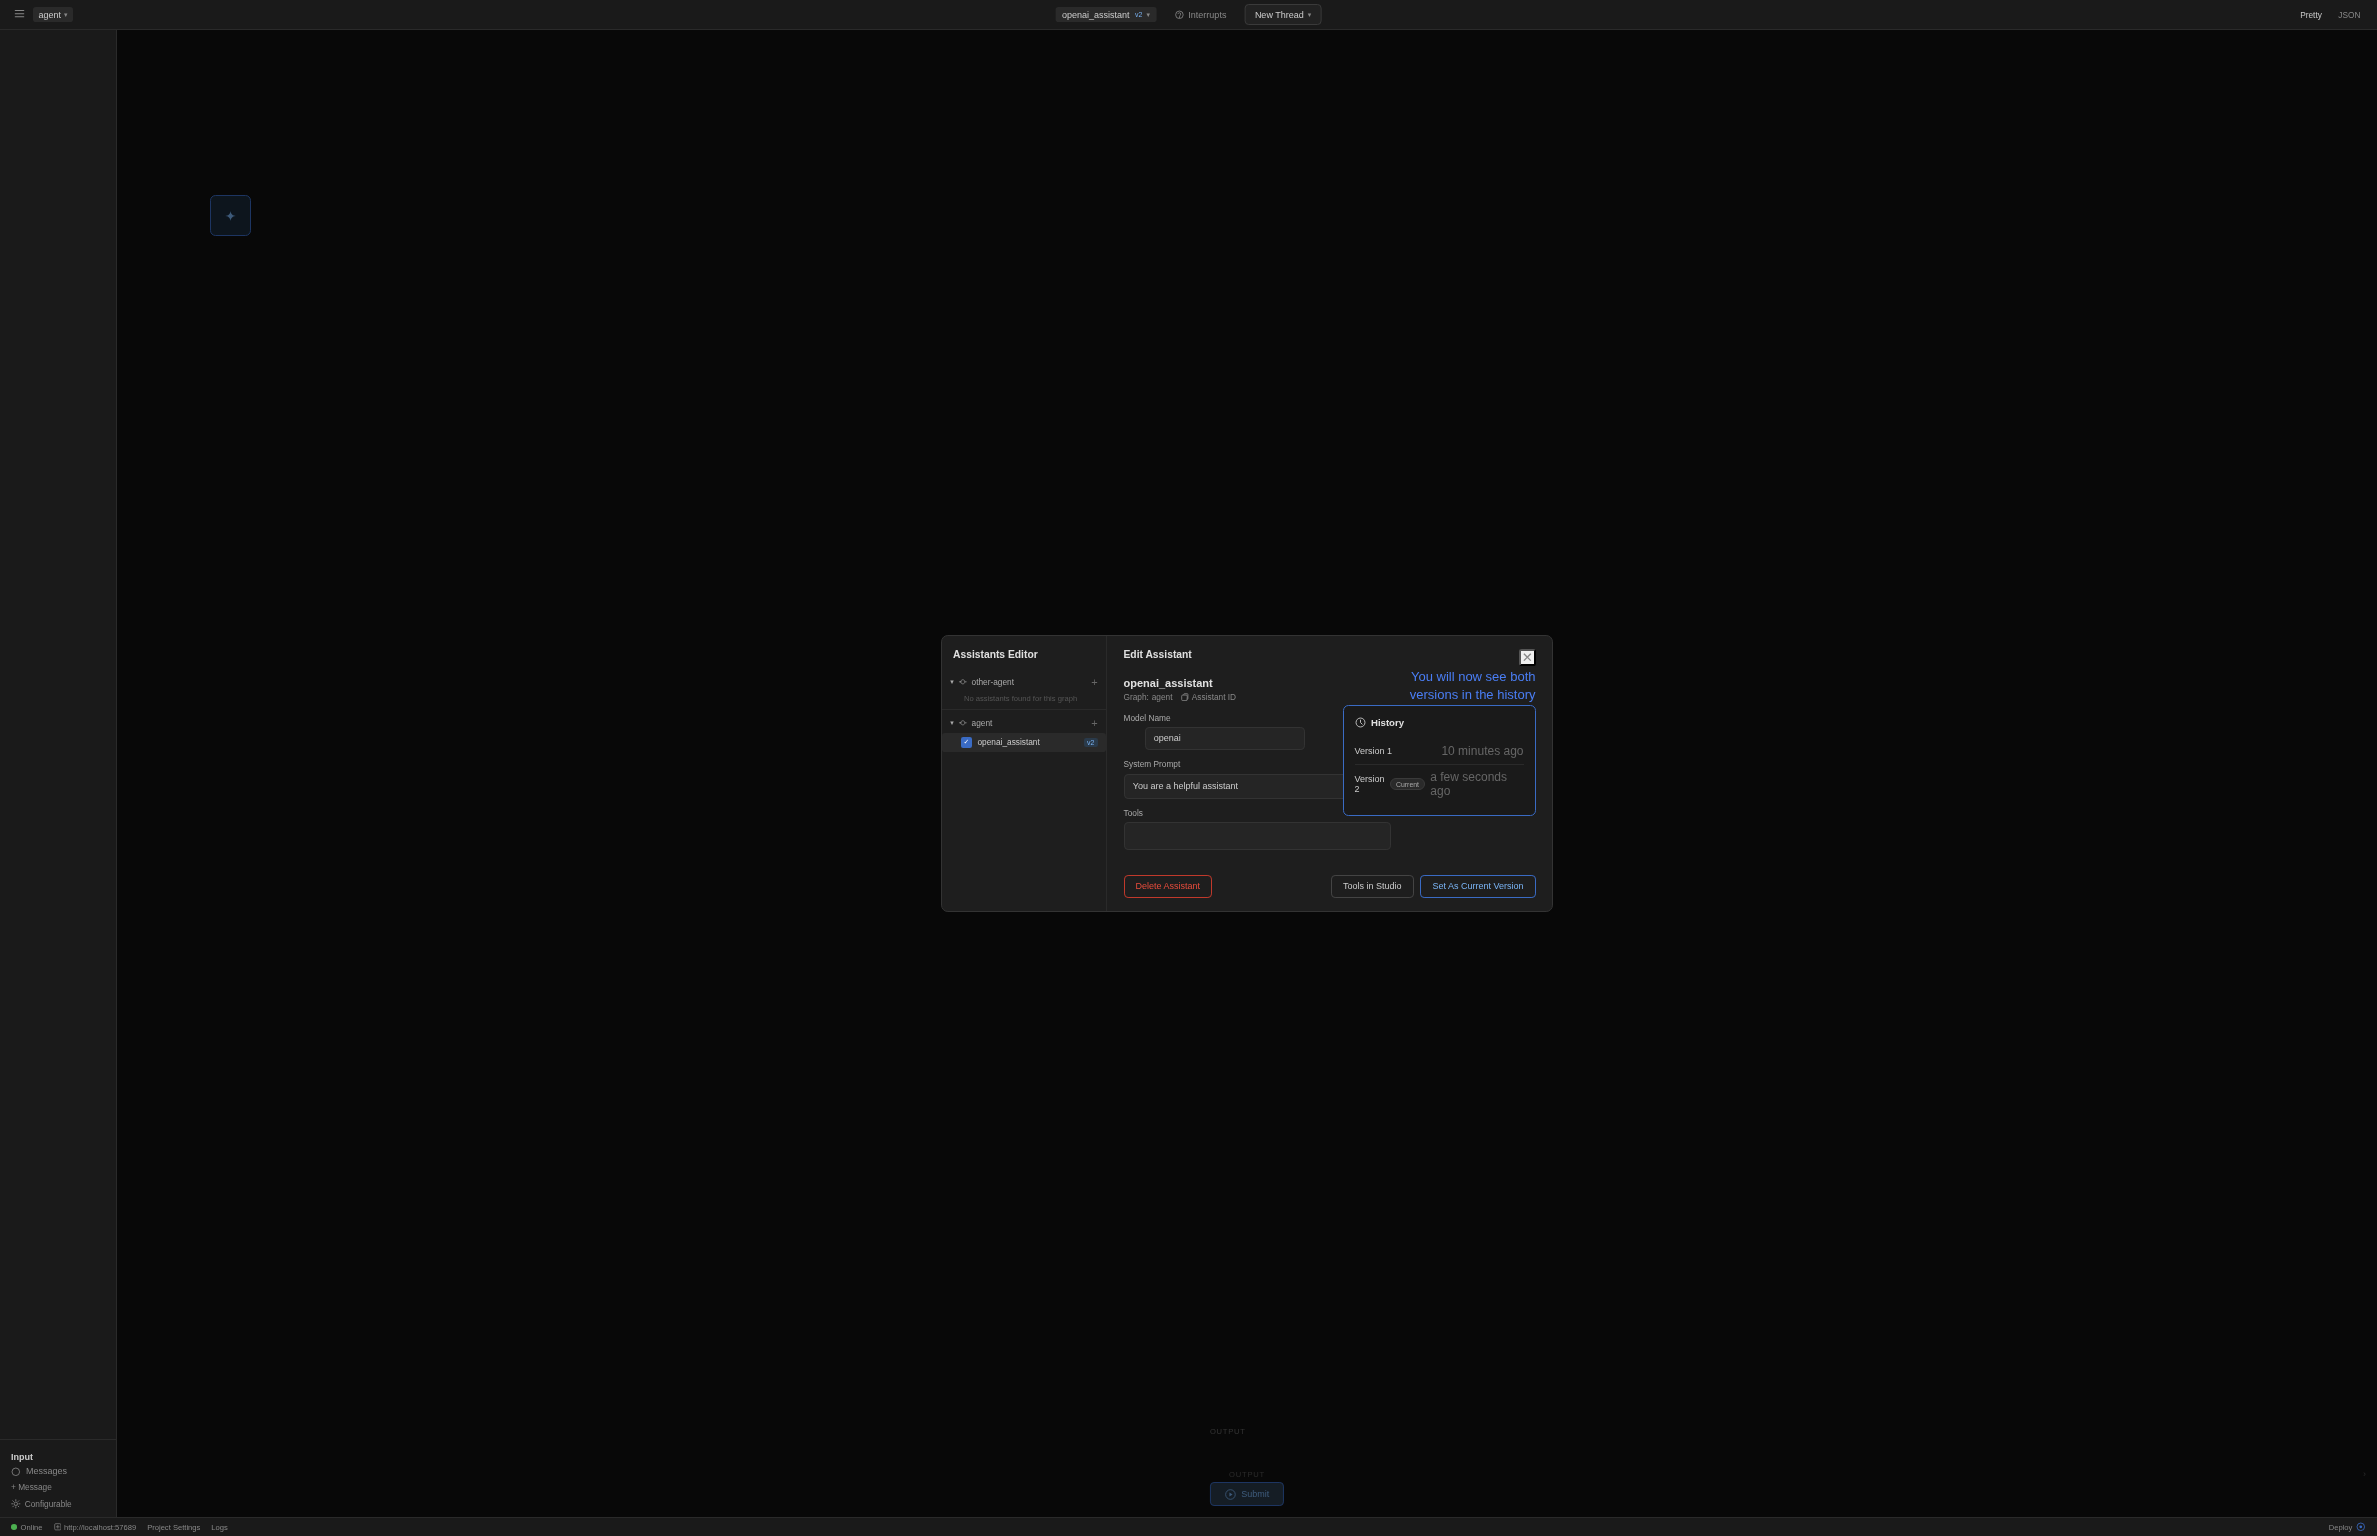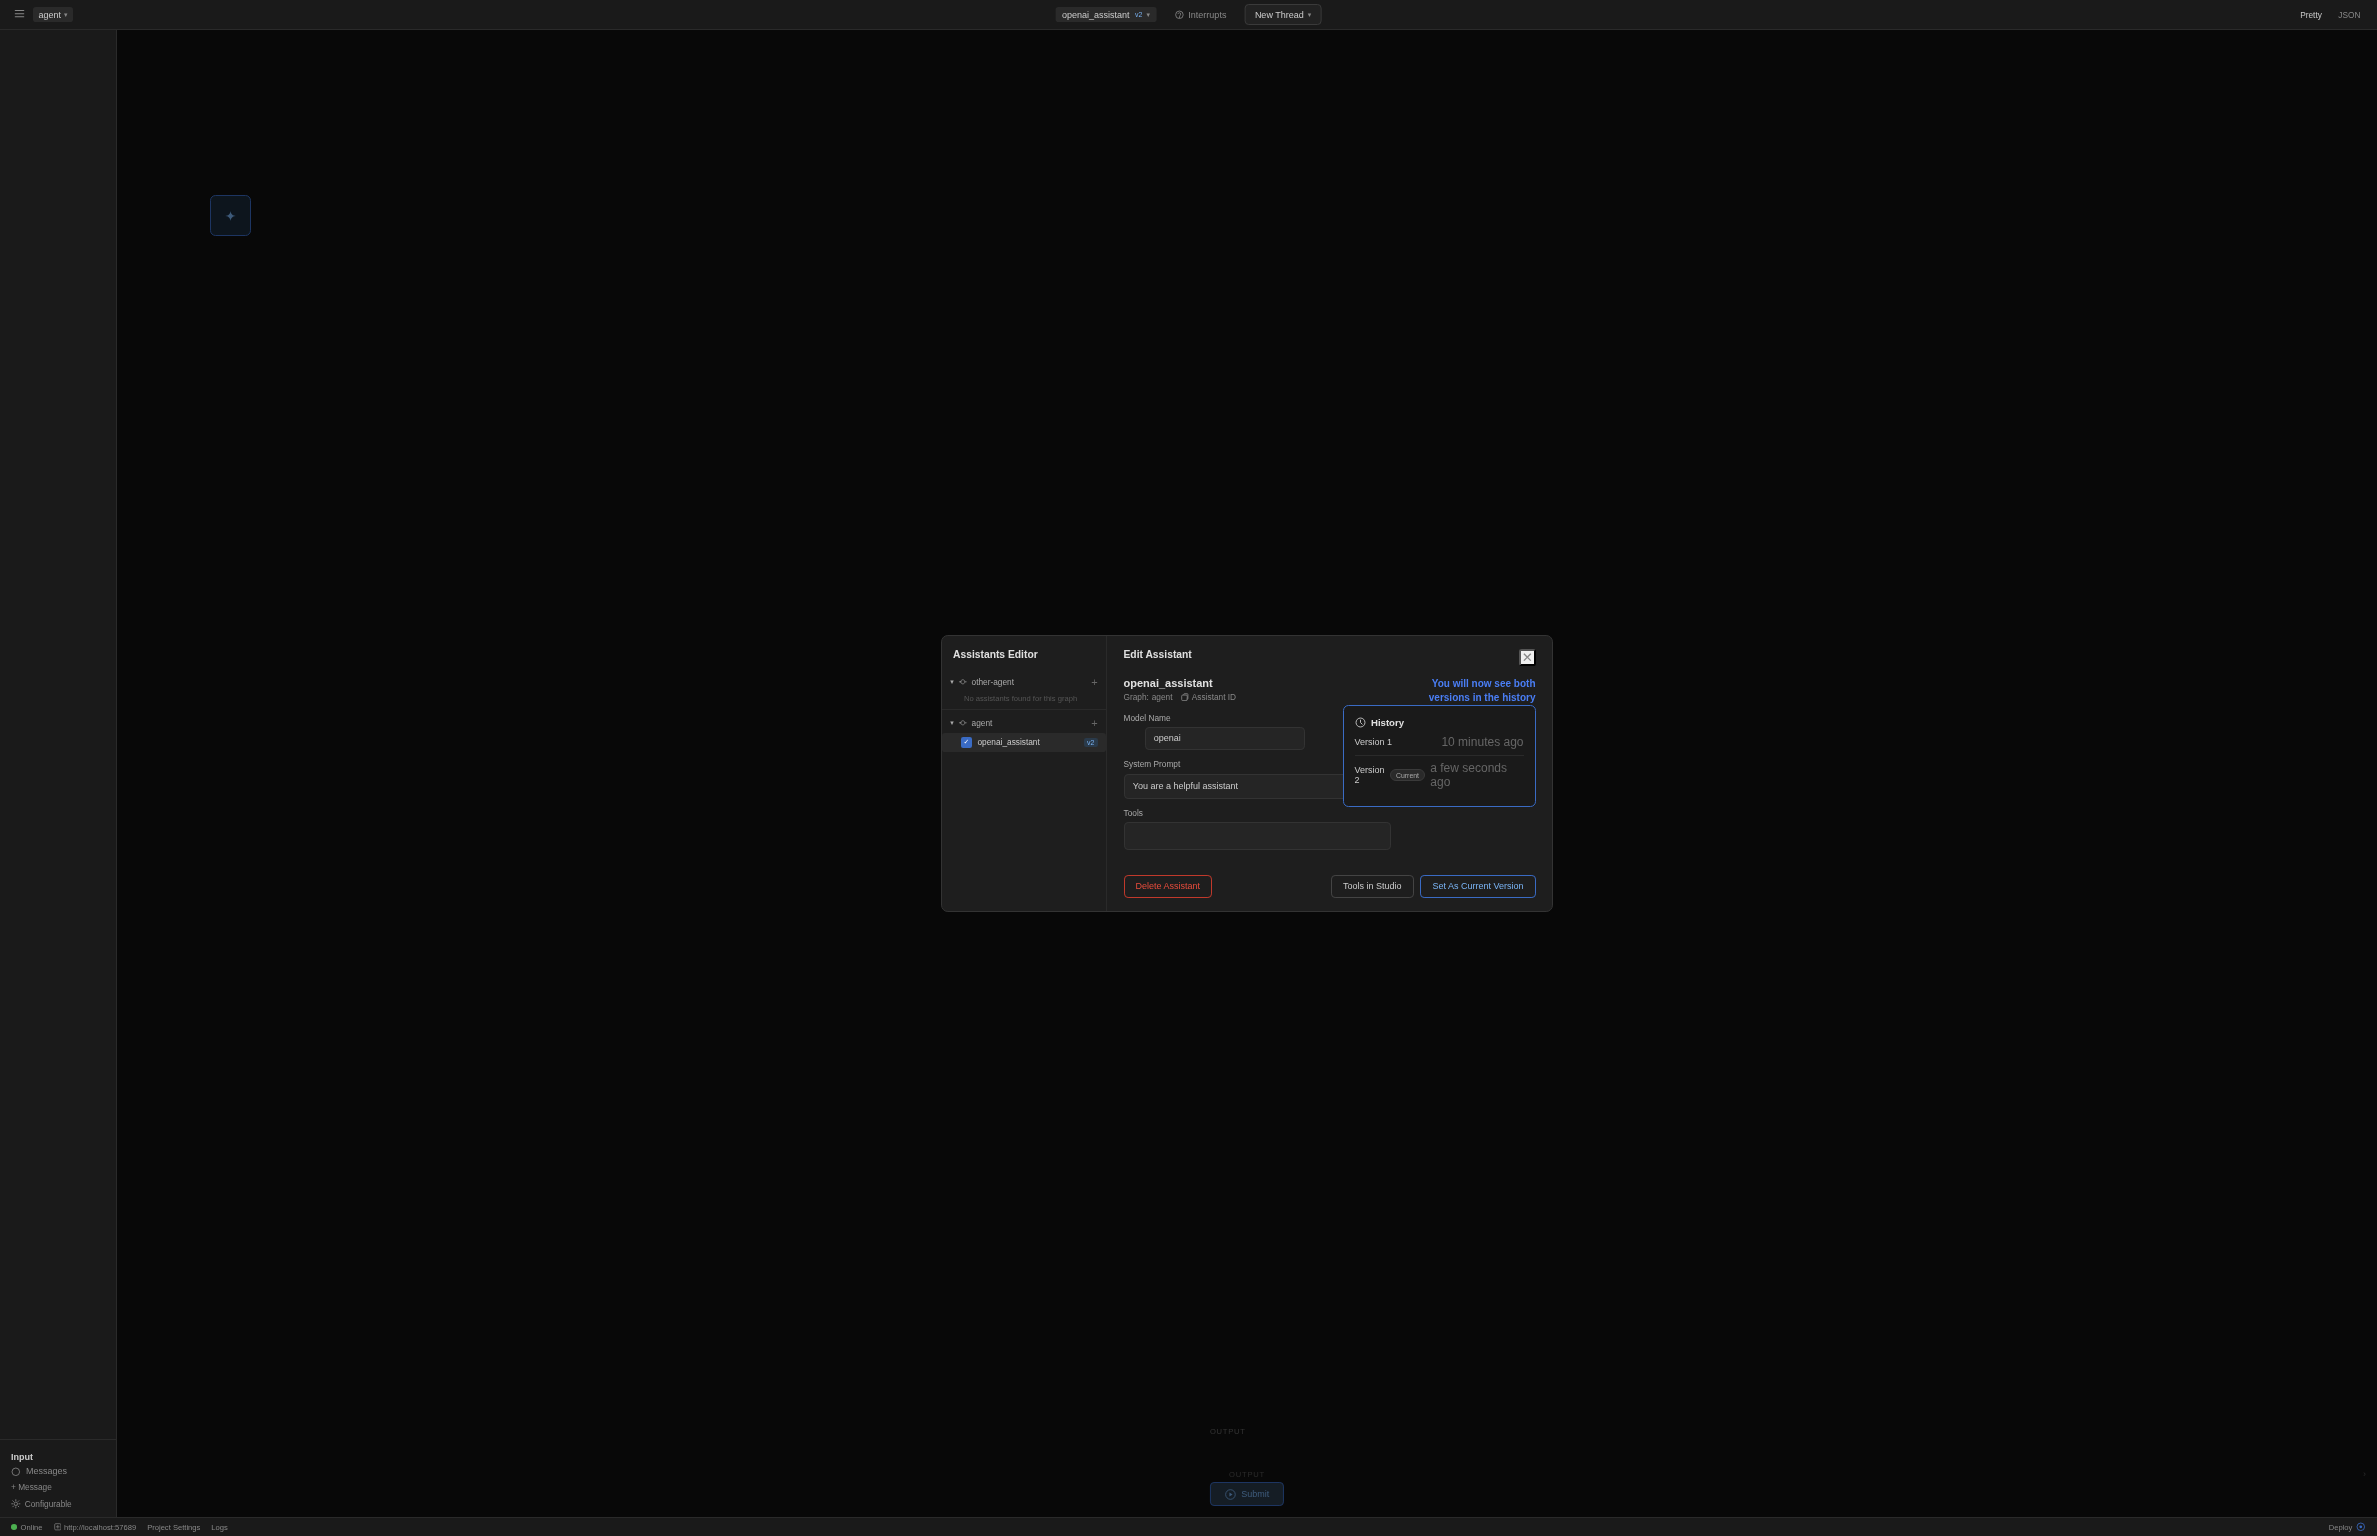--- a/index.html
+++ b/index.html
@@ -401,25 +401,25 @@
     }
     .assistant-meta-item {
       display: flex;
       align-items: center;
       gap: 2.8px;
     }
 
     
     .history-tooltip {
       position: absolute;
-      top: 41px;
+      top: 32px;
       right: 16.5px;
       color: #4a7ef5;
-      font-size: 10px;
-      font-weight: 700;
+      font-size: 13px;
+      font-weight: 400;
       text-align: right;
       line-height: 1.4;
     }
 
     
     .history-panel {
       position: absolute;
       top: 69px;
       right: 16.5px;
       width: 193px;
@@ -428,21 +428,21 @@
       border-radius: 5.5px;
       padding: 11px;
     }
     .history-title {
       display: flex;
       align-items: center;
       gap: 5.5px;
       font-size: 9.6px;
       font-weight: 600;
       color: #e0e0e0;
-      margin-bottom: 2px;
+      margin-bottom: 11px;
     }
     .history-version {
       display: flex;
       align-items: center;
       justify-content: space-between;
       padding: 5.5px 0;
       border-bottom: 0.7px solid #2a2a2a;
     }
     .history-version:last-child {
       border-bottom: none;

